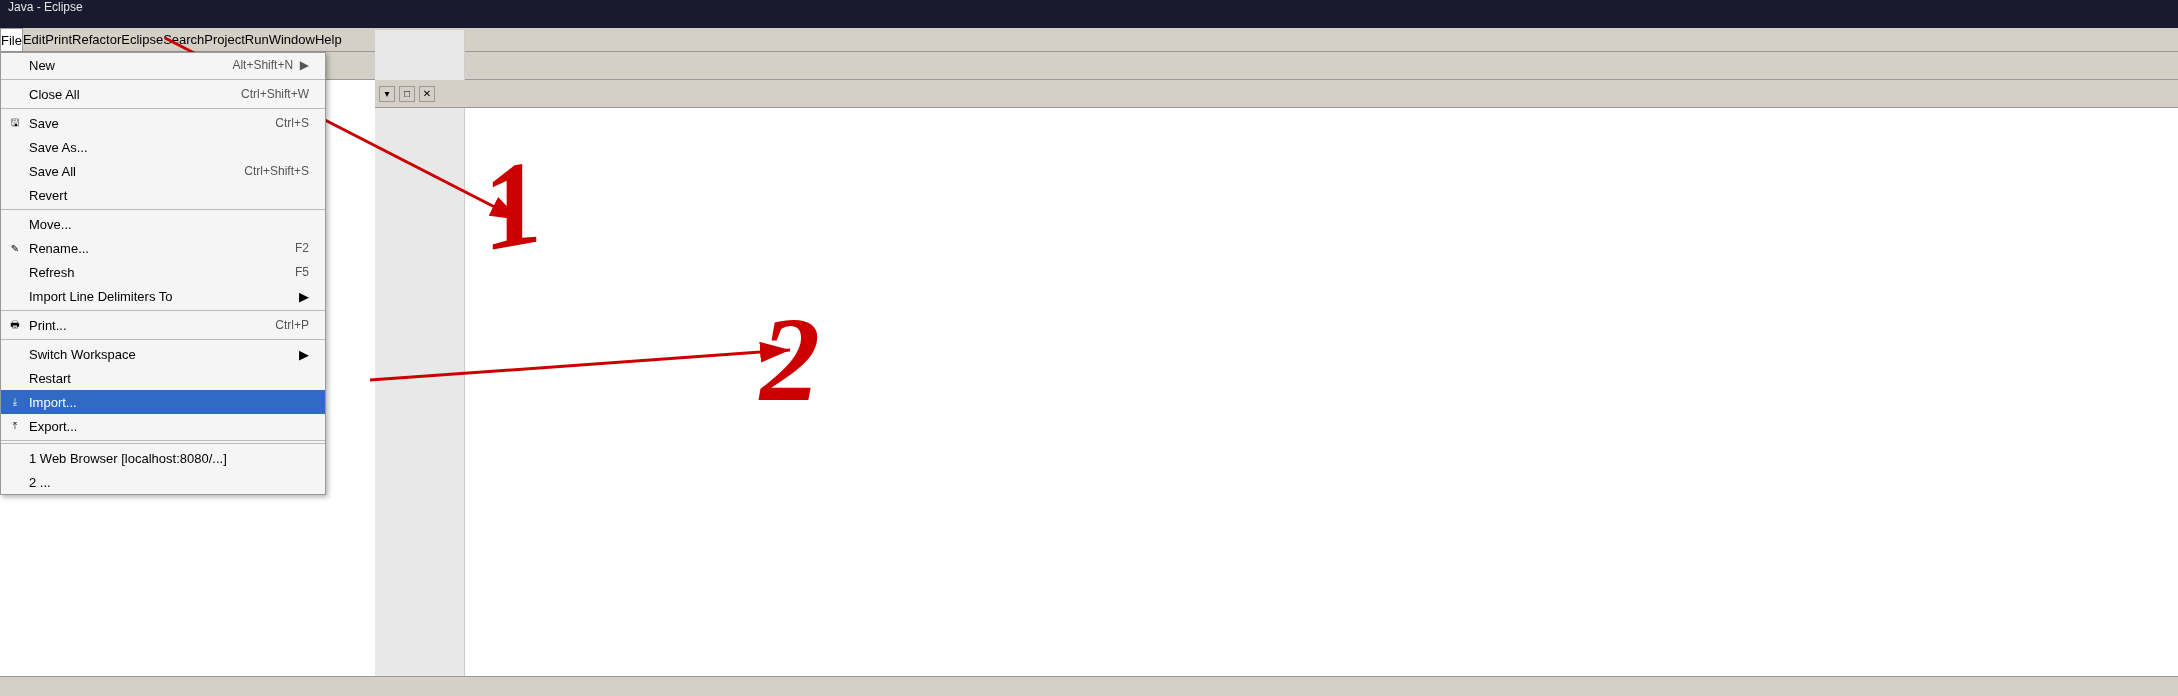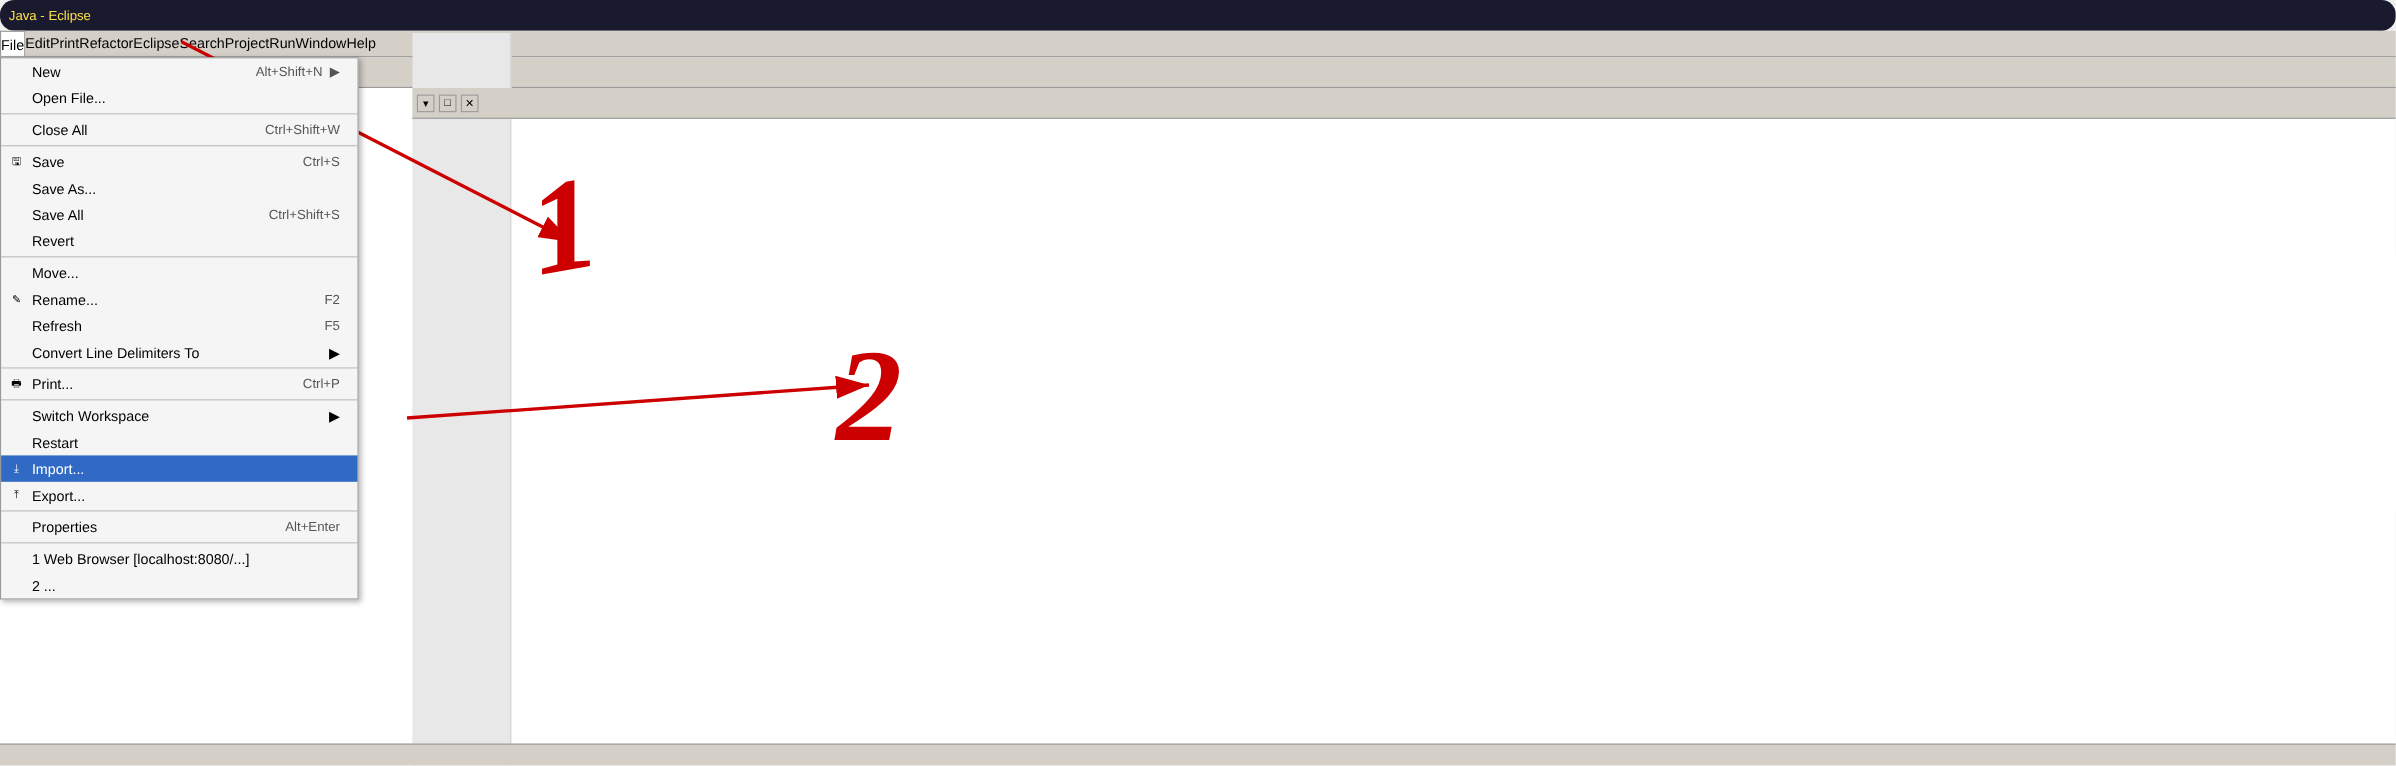--- a/index.html
+++ b/index.html
@@ -9,27 +9,25 @@
       background: #f0f0f0;
       width: 2178px;
       height: 696px;
       overflow: hidden;
       position: relative;
     }
 
     
     .title-bar {
       background: #1a1a2e;
-      color: #fde047;
+      color: #e5e5e5;
       height: 28px;
       display: flex;
-      align-items: center;
       padding: 0 8px;
       font-size: 12px;
-      border-radius: 13px;
     }
 
     
     .menu-bar {
       background: #d4d0c8;
       height: 24px;
       display: flex;
       align-items: center;
       border-bottom: 1px solid #999;
     }
@@ -264,23 +262,20 @@
 
 <div class="left-panel"></div>
 
 <div class="dropdown-menu">
 
   <div class="dropdown-item">
     <span>New</span>
     <span class="shortcut">Alt+Shift+N &nbsp;▶</span>
   </div>
 
-  <div class="dropdown-item">
-    <span>Open File...</span>
-  </div>
 
   <div class="dropdown-sep"></div>
 
 
   <div class="dropdown-item">
     <span>Close All</span>
     <span class="shortcut">Ctrl+Shift+W</span>
   </div>
 
   <div class="dropdown-sep"></div>
@@ -315,21 +310,21 @@
     <span>Rename...</span>
     <span class="shortcut">F2</span>
   </div>
 
   <div class="dropdown-item">
     <span>Refresh</span>
     <span class="shortcut">F5</span>
   </div>
 
   <div class="dropdown-item">
-    <span>Convert Line Delimiters To</span>
+    <span>Import Line Delimiters To</span>
     <span class="arrow">▶</span>
   </div>
 
   <div class="dropdown-sep"></div>
 
   <div class="dropdown-item">
     <span class="item-icon">🖶</span>
     <span>Print...</span>
     <span class="shortcut">Ctrl+P</span>
   </div>
@@ -350,24 +345,20 @@
     <span>Import...</span>
   </div>
 
   <div class="dropdown-item">
     <span class="item-icon">⤒</span>
     <span>Export...</span>
   </div>
 
   <div class="dropdown-sep"></div>
 
-  <div class="dropdown-item">
-    <span>Properties</span>
-    <span class="shortcut">Alt+Enter</span>
-  </div>
 
   <div class="dropdown-sep"></div>
 
   <div class="dropdown-item">
     <span>1 Web Browser  [localhost:8080/...]</span>
   </div>
 
   <div class="dropdown-item">
     <span>2 ...</span>
   </div>

